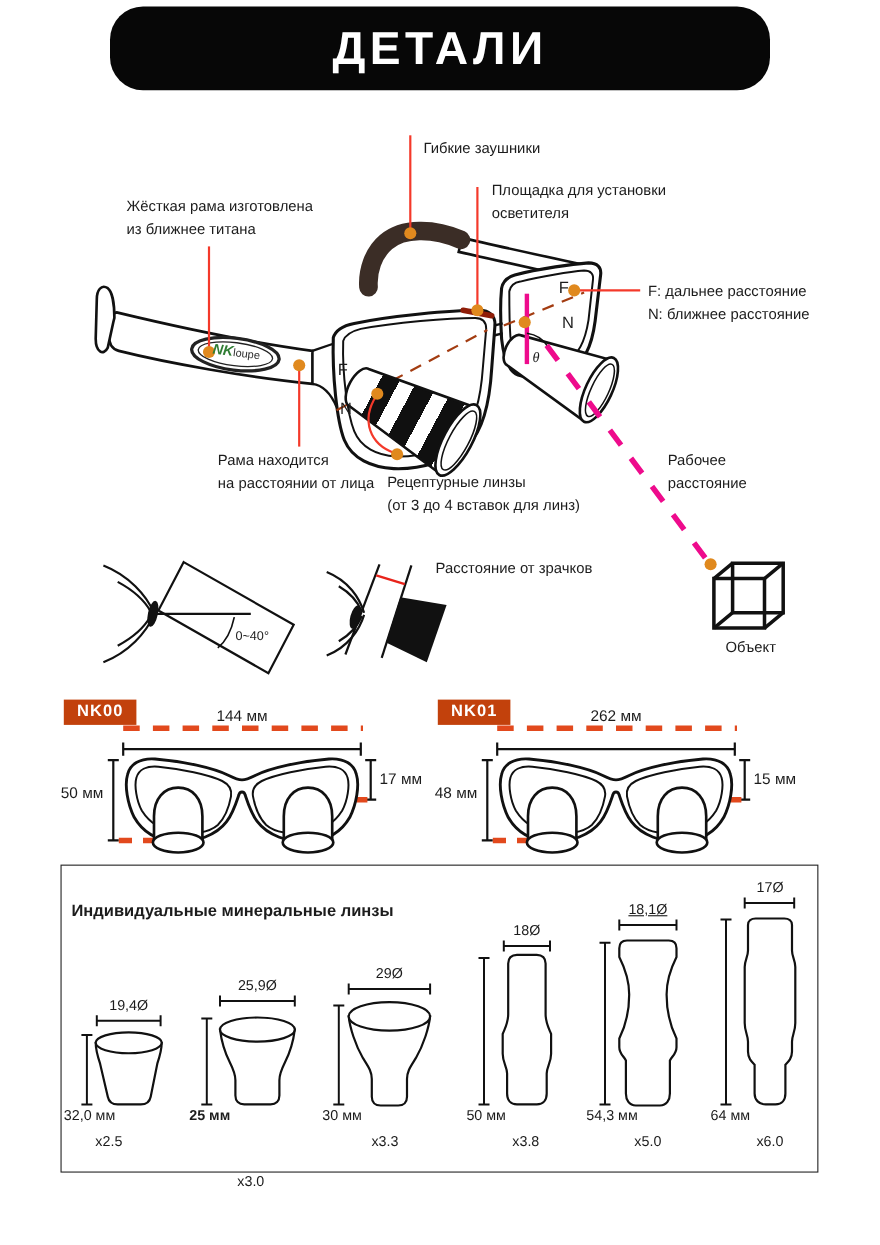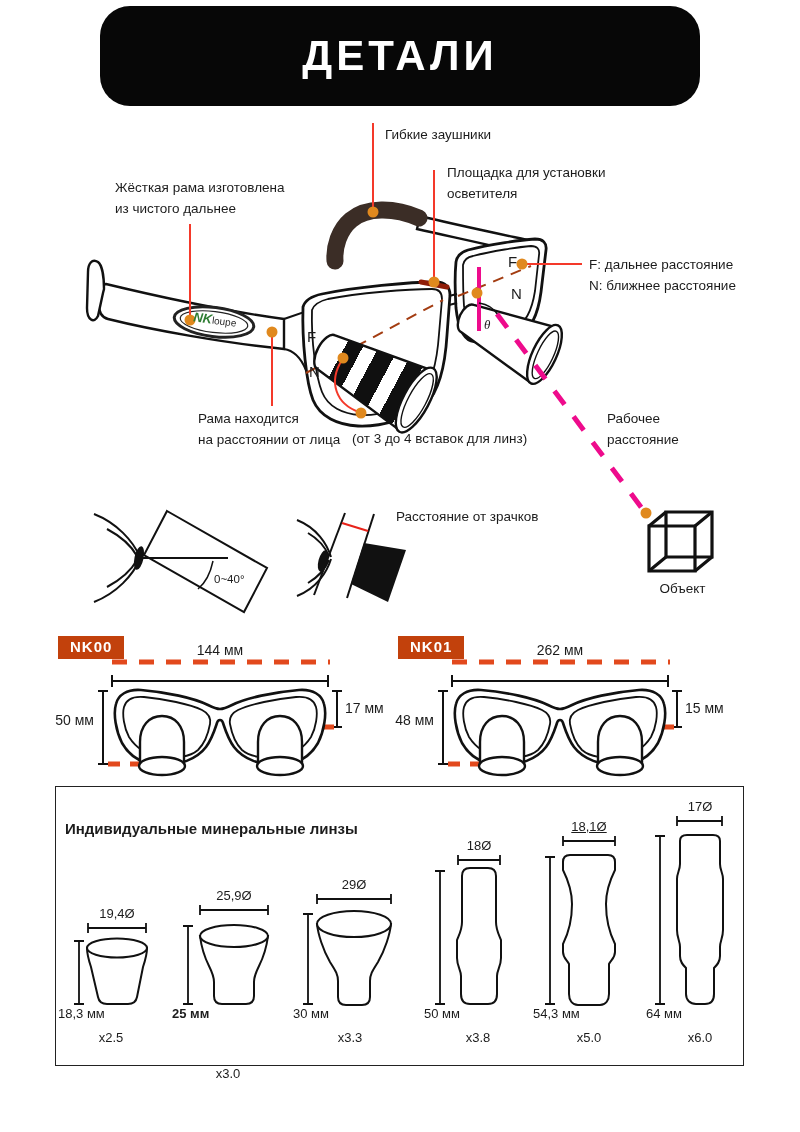--- a/index.html
+++ b/index.html
@@ -1,18 +1,18 @@
 <!DOCTYPE html>
 <html><head>
 <meta charset="utf-8">
 <style>
   html,body{margin:0;padding:0;background:#ffffff;}
   .page{position:relative;width:800px;height:1132px;background:#ffffff;overflow:hidden;
         font-family:"Liberation Sans",sans-serif;color:#1c1c1c;}
-  .header{position:absolute;left:100px;top:6px;width:600px;height:100px;background:#070707;
+  .header{position:absolute;left:100px;top:6px;width:600px;height:76px;background:#070707;
           border-radius:30px;display:flex;align-items:center;justify-content:center;}
   .header-title{color:#ffffff;font-size:42px;font-weight:800;letter-spacing:4px;}
   svg.art{position:absolute;left:0;top:0;}
   .lbl{position:absolute;font-size:13.5px;line-height:21px;color:#1c1c1c;white-space:nowrap;}
   .c{text-align:center;}
   .r{text-align:right;}
   .small{font-size:11.5px;}
   .fn{font-size:15px;font-weight:400;}
   .theta{font-family:"Liberation Serif",serif;font-style:italic;font-size:13px;}
   .badge{position:absolute;background:#c2410c;color:#fff;font-size:15px;font-weight:700;
@@ -229,35 +229,36 @@
                C720,870 723,873 723,879 L723,930 C723,938 720,941 720,947 L720,956
                C720,962 717,965 714,968 L714,994 C714,1000 711,1004 705,1004 L696,1004
                C690,1004 686,1000 686,994 L686,968 C683,965 680,962 680,956 L680,947
                C680,941 677,938 677,930 L677,879 C677,873 680,870 680,864 Z"></path>
     </g>
   </svg>
 
   <div class="lbl" style="left:385px;top:124px;">Гибкие заушники</div>
   <div class="lbl" style="left:115px;top:177px;">
     <div>Жёсткая рама изготовлена</div>
-    <div>из чистого дальнее</div>
+    <div>из ближнее титана</div>
   </div>
   <div class="lbl" style="left:447px;top:162px;">
     <div>Площадка для установки</div>
     <div>осветителя</div>
   </div>
   <div class="lbl" style="left:589px;top:254px;">
     <div>F: дальнее расстояние</div>
     <div>N: ближнее расстояние</div>
   </div>
   <div class="lbl" style="left:198px;top:408px;">
     <div>Рама находится</div>
     <div>на расстоянии от лица</div>
   </div>
   <div class="lbl" style="left:352px;top:428px;">
+    <div>Рецептурные линзы</div>
     <div>(от 3 до 4 вставок для линз)</div>
   </div>
   <div class="lbl" style="left:607px;top:408px;">
     <div>Рабочее</div>
     <div>расстояние</div>
   </div>
   <div class="lbl c" style="left:645px;top:578px;width:75px;">Объект</div>
   <div class="lbl" style="left:396px;top:506px;">Расстояние от зрачков</div>
   <div class="lbl small" style="left:214px;top:569px;">0~40°</div>
   <div class="lbl fn" style="left:307px;top:326px;">F</div>
@@ -274,22 +275,22 @@
 
   <div class="badge" style="left:398px;top:636px;">NK01</div>
   <div class="dim c" style="left:500px;top:642px;width:120px;">262 мм</div>
   <div class="dim r" style="left:380px;top:712px;width:54px;">48 мм</div>
   <div class="dim" style="left:685px;top:700px;">15 мм</div>
 
   <div class="box"></div>
   <div class="box-title">Индивидуальные минеральные линзы</div>
 
   <div class="lens-lbl c" style="left:87px;top:906px;width:60px;">19,4Ø</div>
-  <div class="lens-lbl" style="left:58px;top:1006px;">18,3 мм</div>
-  <div class="lens-lbl c" style="left:81px;top:1030px;width:60px;text-align:center;">x2.5</div>
+  <div class="lens-lbl" style="left:58px;top:1006px;">32,0 мм</div>
+  <div class="lens-lbl c" style="left:69px;top:1030px;width:60px;text-align:center;">x2.5</div>
 
   <div class="lens-lbl c" style="left:204px;top:888px;width:60px;">25,9Ø</div>
   <div class="lens-lbl" style="left:172px;top:1006px;font-weight:bold;">25 мм</div>
   <div class="lens-lbl c" style="left:198px;top:1030px;width:60px;margin-top:36px;">x3.0</div>
 
   <div class="lens-lbl c" style="left:324px;top:877px;width:60px;">29Ø</div>
   <div class="lens-lbl" style="left:293px;top:1006px;">30 мм</div>
   <div class="lens-lbl c" style="left:320px;top:1030px;width:60px;">x3.3</div>
 
   <div class="lens-lbl c" style="left:449px;top:838px;width:60px;">18Ø</div>

